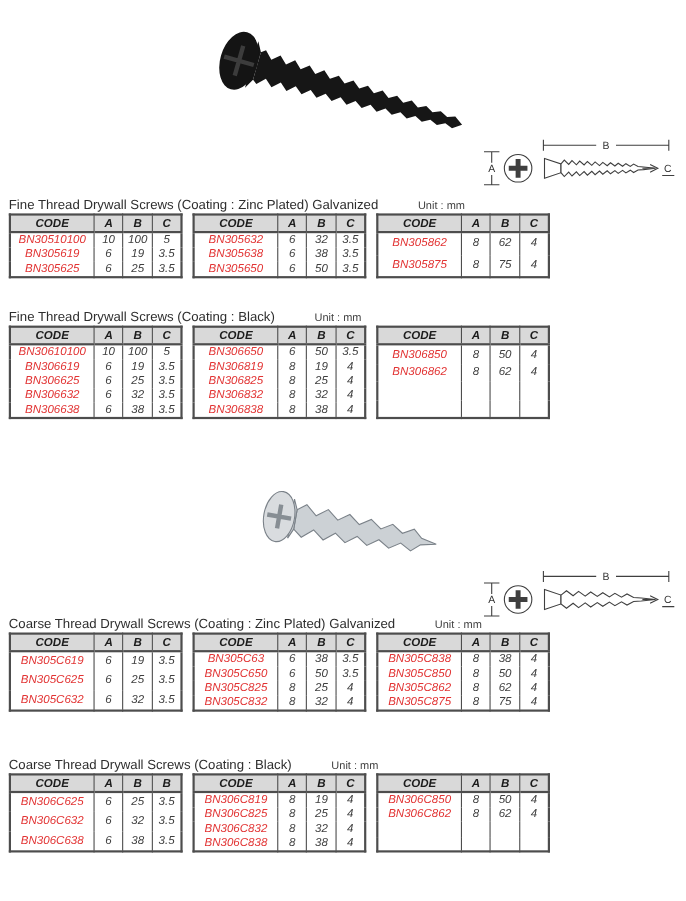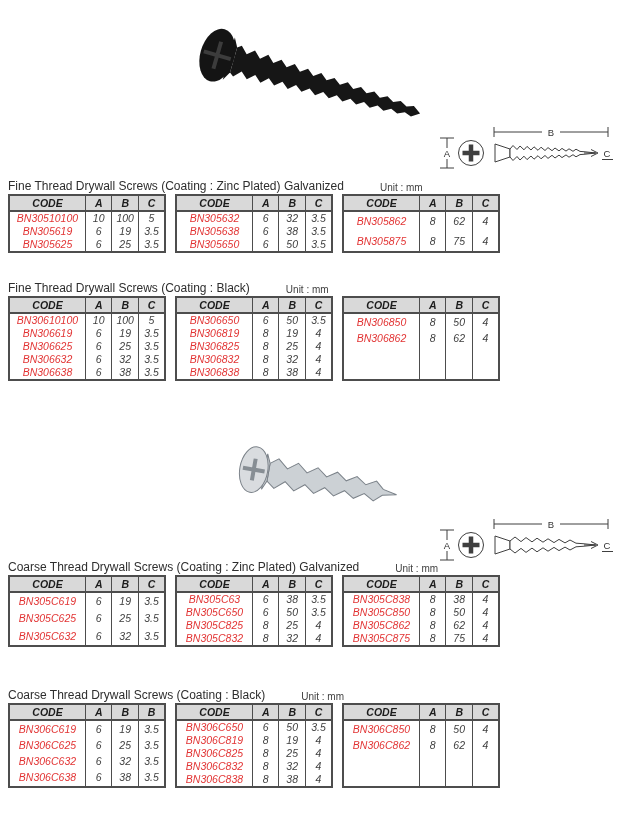--- a/index.html
+++ b/index.html
@@ -450,101 +450,89 @@
           <thead>
             <tr>
               <th>CODE</th>
               <th>A</th>
               <th>B</th>
               <th>B</th>
             </tr>
           </thead>
           <tbody>
             <tr>
-              <td class="code">BN306C619</td>
-              <td class="num">6</td>
+              <td class="code">BN306C625</td>
+              <td class="num">6</td>
+              <td class="num">25</td>
+              <td class="num">3.5</td>
+            </tr>
+            <tr>
+              <td class="code">BN306C632</td>
+              <td class="num">6</td>
+              <td class="num">32</td>
+              <td class="num">3.5</td>
+            </tr>
+            <tr>
+              <td class="code">BN306C638</td>
+              <td class="num">6</td>
+              <td class="num">38</td>
+              <td class="num">3.5</td>
+            </tr>
+          </tbody>
+        </table>
+      <table class="data-table" data-table="sections.3.tables.1">
+          <thead>
+            <tr>
+              <th>CODE</th>
+              <th>A</th>
+              <th>B</th>
+              <th>C</th>
+            </tr>
+          </thead>
+          <tbody>
+            <tr>
+              <td class="code">BN306C819</td>
+              <td class="num">8</td>
               <td class="num">19</td>
-              <td class="num">3.5</td>
-            </tr>
-            <tr>
-              <td class="code">BN306C625</td>
-              <td class="num">6</td>
-              <td class="num">25</td>
-              <td class="num">3.5</td>
-            </tr>
-            <tr>
-              <td class="code">BN306C632</td>
-              <td class="num">6</td>
-              <td class="num">32</td>
-              <td class="num">3.5</td>
-            </tr>
-            <tr>
-              <td class="code">BN306C638</td>
-              <td class="num">6</td>
-              <td class="num">38</td>
-              <td class="num">3.5</td>
-            </tr>
-          </tbody>
-        </table>
-      <table class="data-table" data-table="sections.3.tables.1">
-          <thead>
-            <tr>
-              <th>CODE</th>
-              <th>A</th>
-              <th>B</th>
-              <th>C</th>
-            </tr>
-          </thead>
-          <tbody>
-            <tr>
-              <td class="code">BN306C650</td>
-              <td class="num">6</td>
+              <td class="num">4</td>
+            </tr>
+            <tr>
+              <td class="code">BN306C825</td>
+              <td class="num">8</td>
+              <td class="num">25</td>
+              <td class="num">4</td>
+            </tr>
+            <tr>
+              <td class="code">BN306C832</td>
+              <td class="num">8</td>
+              <td class="num">32</td>
+              <td class="num">4</td>
+            </tr>
+            <tr>
+              <td class="code">BN306C838</td>
+              <td class="num">8</td>
+              <td class="num">38</td>
+              <td class="num">4</td>
+            </tr>
+          </tbody>
+        </table>
+      <table class="data-table" data-table="sections.3.tables.2">
+          <thead>
+            <tr>
+              <th>CODE</th>
+              <th>A</th>
+              <th>B</th>
+              <th>C</th>
+            </tr>
+          </thead>
+          <tbody>
+            <tr>
+              <td class="code">BN306C850</td>
+              <td class="num">8</td>
               <td class="num">50</td>
-              <td class="num">3.5</td>
-            </tr>
-            <tr>
-              <td class="code">BN306C819</td>
-              <td class="num">8</td>
-              <td class="num">19</td>
-              <td class="num">4</td>
-            </tr>
-            <tr>
-              <td class="code">BN306C825</td>
-              <td class="num">8</td>
-              <td class="num">25</td>
-              <td class="num">4</td>
-            </tr>
-            <tr>
-              <td class="code">BN306C832</td>
-              <td class="num">8</td>
-              <td class="num">32</td>
-              <td class="num">4</td>
-            </tr>
-            <tr>
-              <td class="code">BN306C838</td>
-              <td class="num">8</td>
-              <td class="num">38</td>
-              <td class="num">4</td>
-            </tr>
-          </tbody>
-        </table>
-      <table class="data-table" data-table="sections.3.tables.2">
-          <thead>
-            <tr>
-              <th>CODE</th>
-              <th>A</th>
-              <th>B</th>
-              <th>C</th>
-            </tr>
-          </thead>
-          <tbody>
-            <tr>
-              <td class="code">BN306C850</td>
-              <td class="num">8</td>
-              <td class="num">50</td>
               <td class="num">4</td>
             </tr>
             <tr>
               <td class="code">BN306C862</td>
               <td class="num">8</td>
               <td class="num">62</td>
               <td class="num">4</td>
             </tr>
             <tr>
               <td class="code"></td>

